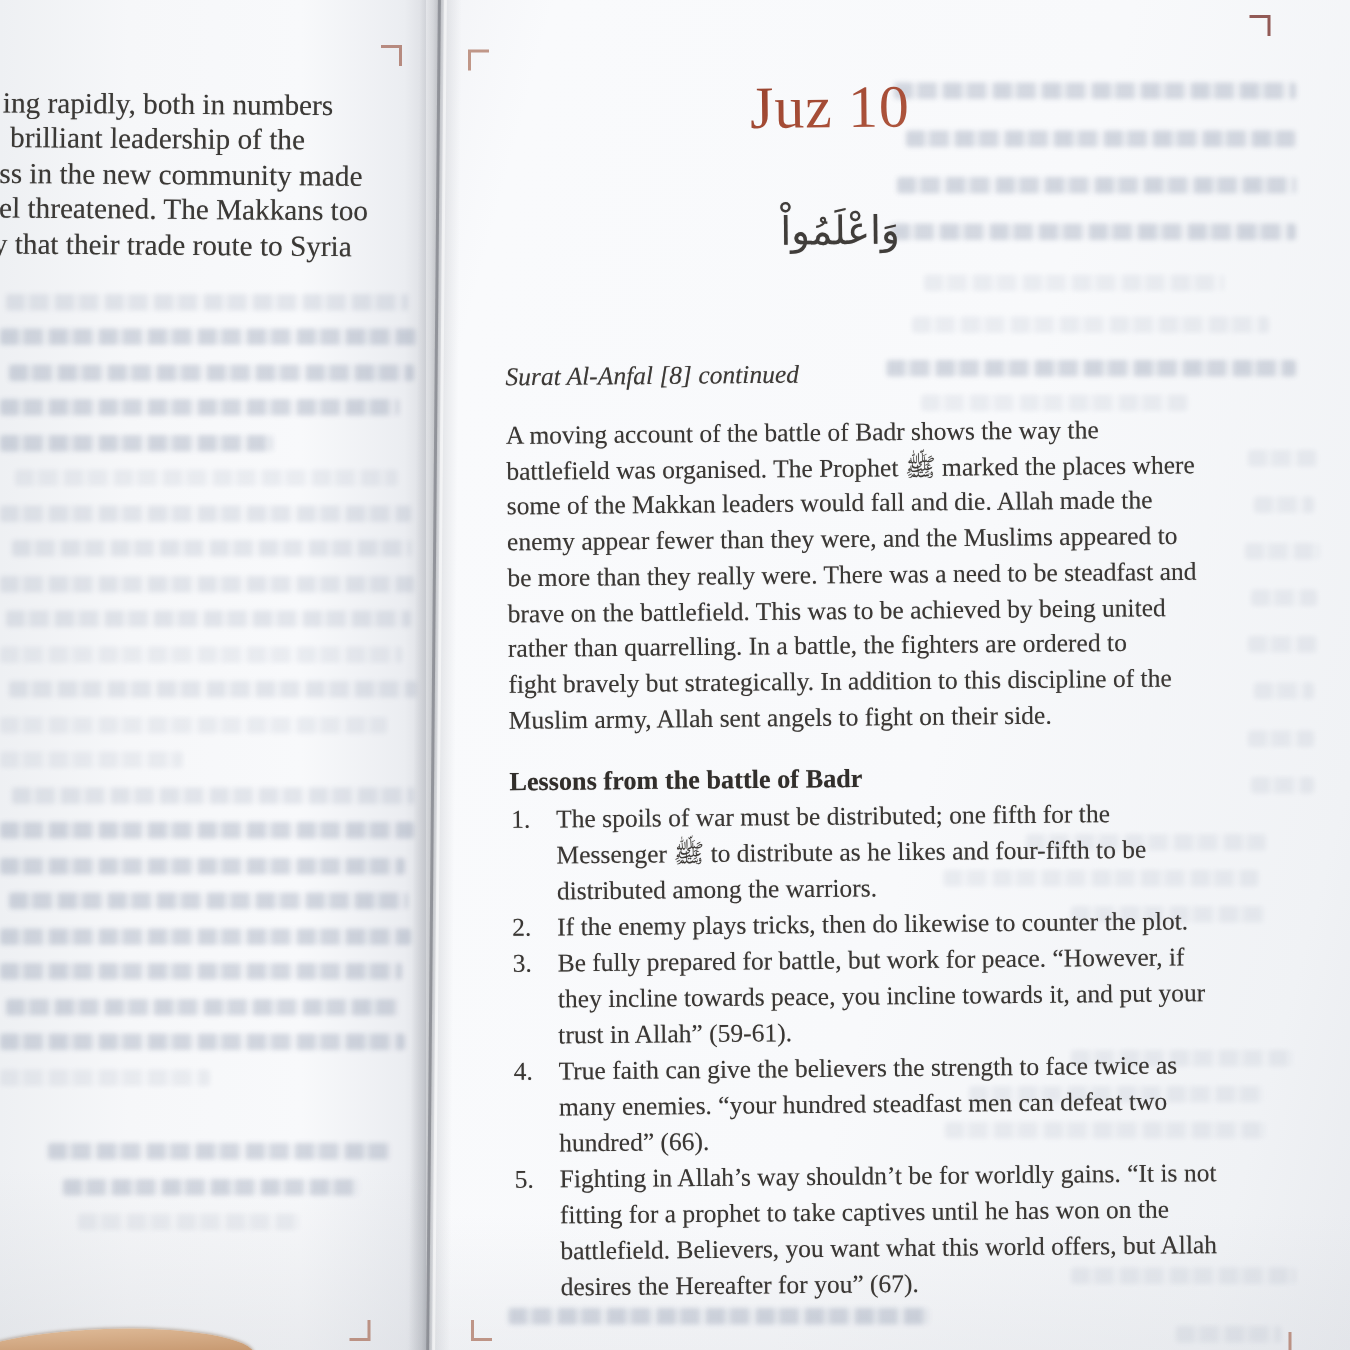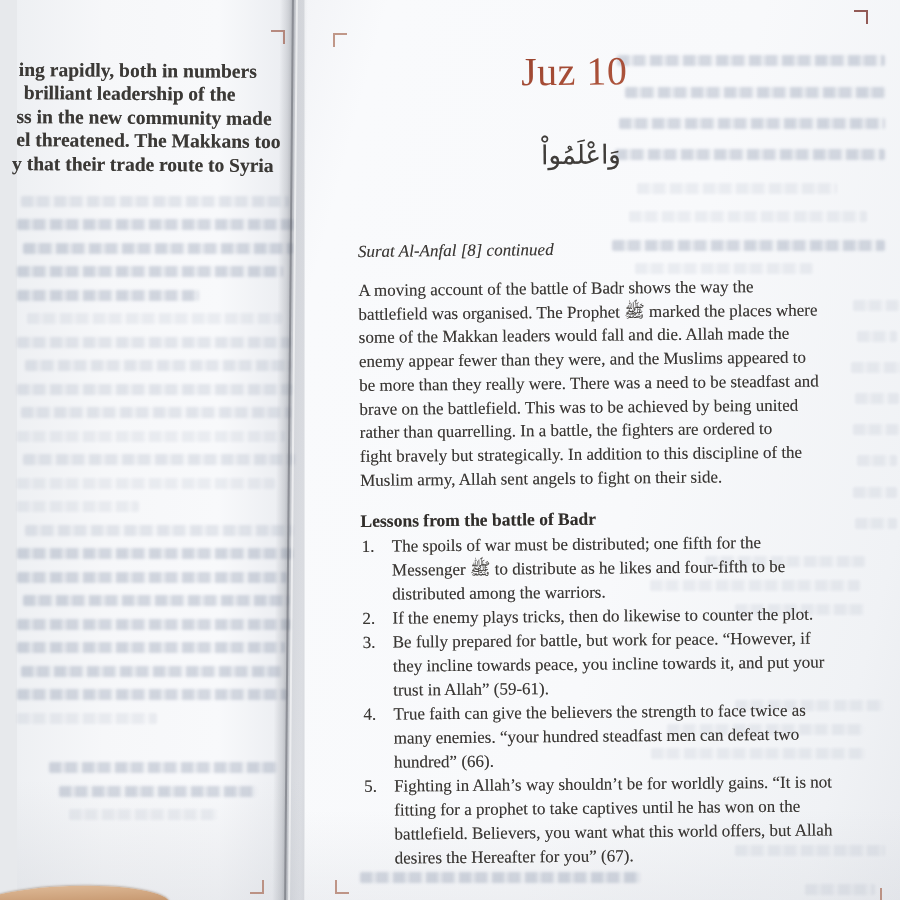--- a/index.html
+++ b/index.html
@@ -4,30 +4,29 @@
 <style>
   html,body { margin:0; padding:0; }
   .photo {
     position:relative; width:900px; height:900px; overflow:hidden;
     background:#e7e9ec;
     font-family:"Liberation Serif","DejaVu Serif",serif;
   }
   
   .page { position:absolute; top:0; height:900px; }
   .page-left {
-    left:17px; width:287px;
+    left:0; width:287px;
     background:linear-gradient(90deg,#eef0f3 0%,#f6f7f9 30%,#f8f9fb 70%,#ebedf1 94%,#d9dbe0 100%);
-    font-weight:bold;
   }
   .page-left::after { 
     content:""; position:absolute; left:0; right:0; bottom:0; height:120px;
     background:linear-gradient(180deg,rgba(210,213,219,0) 0%,rgba(205,208,214,.35) 100%);
   }
   .page-right {
-    left:305px; right:0;
+    left:284px; right:0;
     background:linear-gradient(105deg,#f3f4f7 0%,#f9fafc 10%,#f8f9fb 55%,#f0f2f5 88%,#e9ebef 100%);
   }
   .page-right::after {
     content:""; position:absolute; left:0; right:0; bottom:0; height:90px;
     background:linear-gradient(180deg,rgba(214,217,222,0) 0%,rgba(210,213,219,.28) 100%);
   }
   .gutter {
     position:absolute; left:276px; top:-6px; width:28px; height:912px; z-index:4;
     transform:rotate(.5deg);
     background:linear-gradient(90deg,rgba(150,154,162,0) 0%,rgba(140,144,152,.30) 32%,rgba(98,102,110,.40) 48%,rgba(150,154,162,.22) 60%,rgba(230,232,236,0) 100%);

